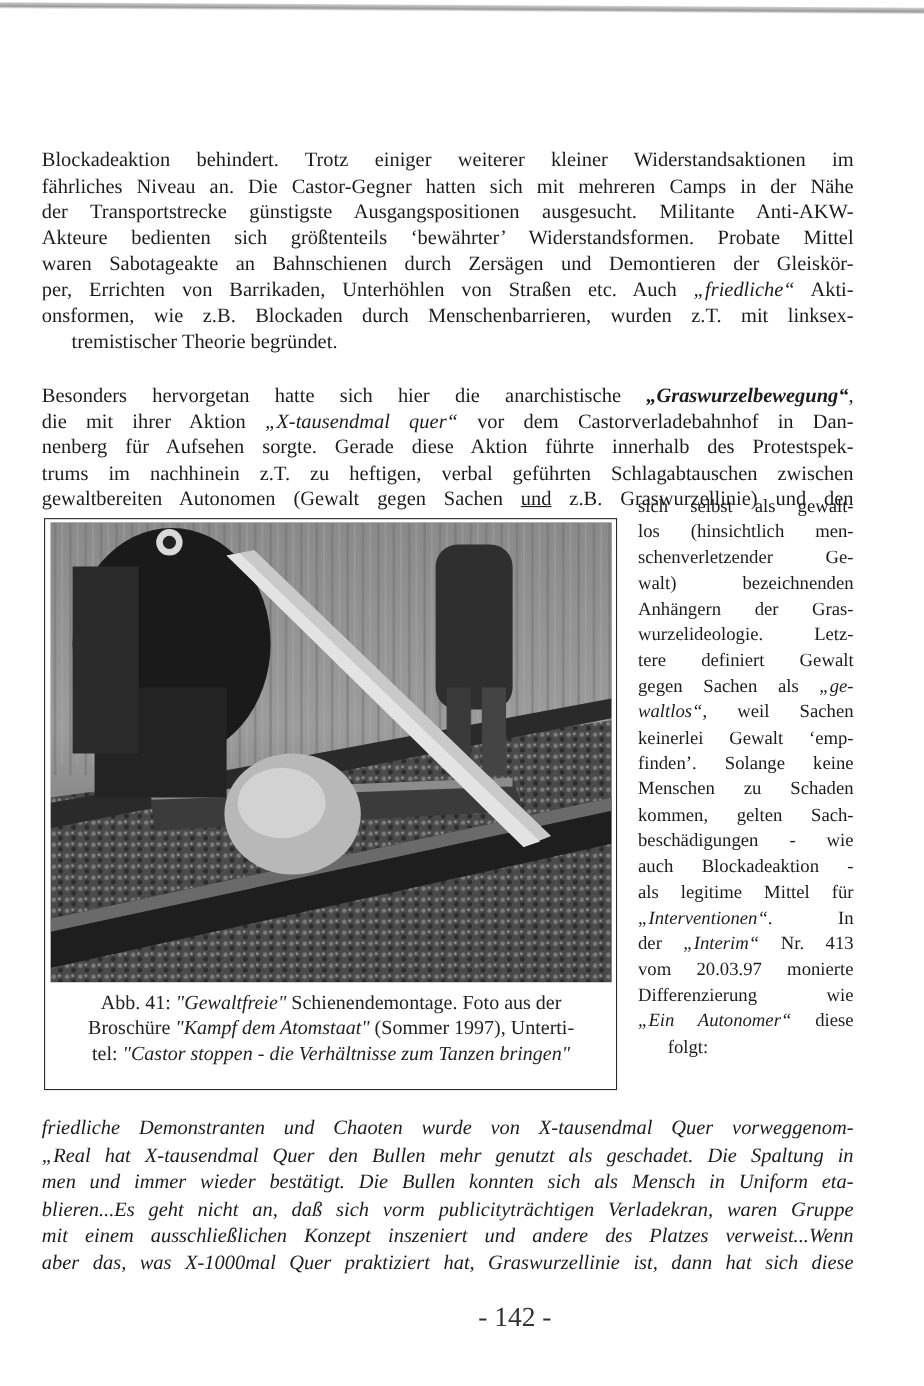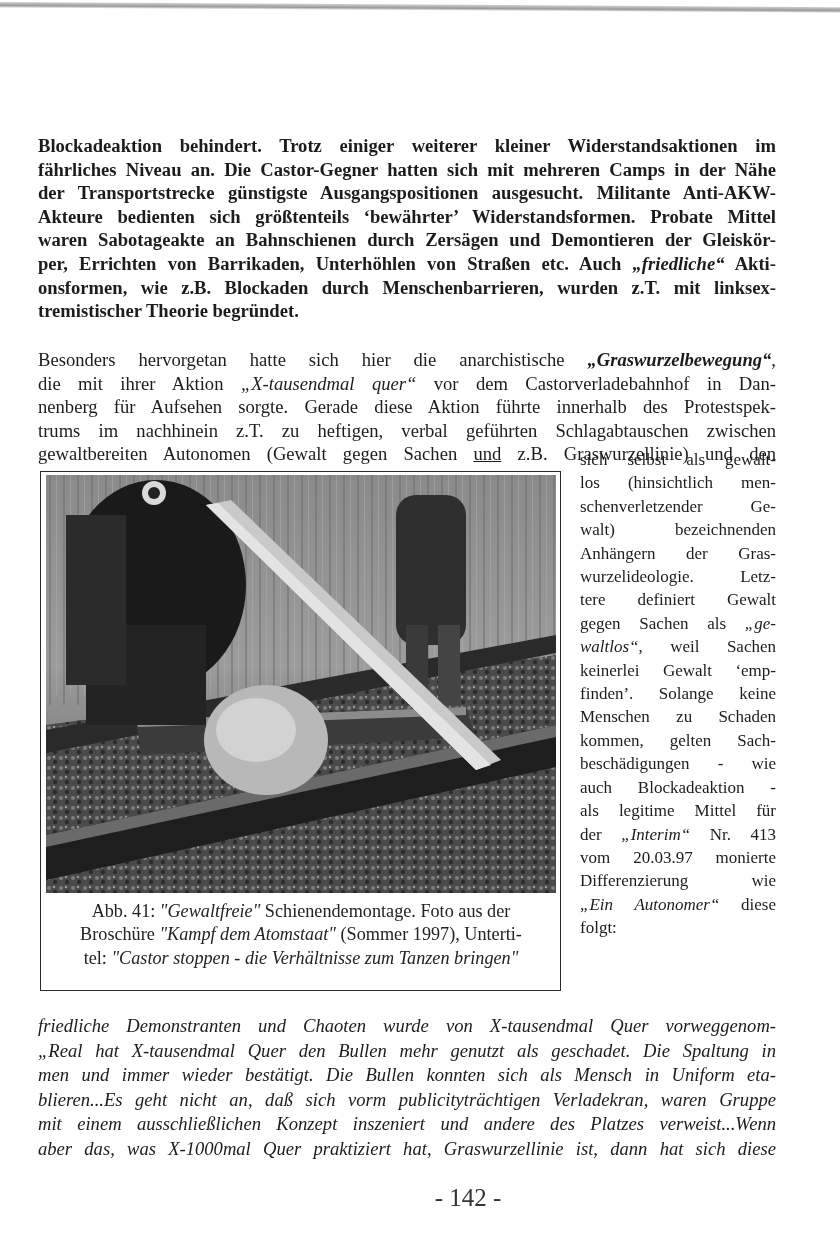--- a/index.html
+++ b/index.html
@@ -14,24 +14,24 @@
     background: linear-gradient(to bottom, #cfcfcf, #9a9a9a 60%, #ffffff);
     transform: skewY(0.35deg); transform-origin: left top;
   }
   .para {
     position: absolute; left: 38px; width: 738px;
     font-size: 18.6px; line-height: 23.6px;
     text-align: justify; margin: 0;
   }
   .para i, .para em { font-style: italic; }
   .line { display: block; text-align: justify; text-align-last: justify; white-space: nowrap; }
-  .line.last { text-align-last: left; }
+  .line.last { text-align-last: left; margin-left: 27px; }
   .u { text-decoration: underline; }
 
-  #p1 { top: 134px; font-weight: bold; }
+  #p1 { top: 134px; }
   #p2 { top: 348px; }
 
   .figure {
     position: absolute; left: 40px; top: 471px; width: 521px; height: 520px;
     border: 1.5px solid #2a2a2a; box-sizing: border-box;
   }
   .photo {
     position: absolute; left: 5px; top: 3px; width: 510px; height: 418px;
     background: #6d6d6d; overflow: hidden;
   }
@@ -148,20 +148,21 @@
   <span class="line">tere definiert Gewalt</span>
   <span class="line"><span>gegen Sachen als </span><i>„ge-</i></span>
   <span class="line"><i>waltlos“</i><span>, weil Sachen</span></span>
   <span class="line">keinerlei Gewalt ‘emp-</span>
   <span class="line">finden’. Solange keine</span>
   <span class="line">Menschen zu Schaden</span>
   <span class="line">kommen, gelten Sach-</span>
   <span class="line">beschädigungen - wie</span>
   <span class="line">auch Blockadeaktion -</span>
   <span class="line">als legitime Mittel für</span>
+  <span class="line"><i>„Interventionen“</i><span>. In</span></span>
   <span class="line"><span>der </span><i>„Interim“</i><span> Nr. 413</span></span>
   <span class="line">vom 20.03.97 monierte</span>
   <span class="line">Differenzierung wie</span>
   <span class="line"><i>„Ein Autonomer“</i><span> diese</span></span>
   <span class="line last">folgt:</span>
 </div>
 
 <div id="quote">
   <span class="line">friedliche Demonstranten und Chaoten wurde von X-tausendmal Quer vorweggenom-</span>
   <span class="line">„Real hat X-tausendmal Quer den Bullen mehr genutzt als geschadet. Die Spaltung in</span>

